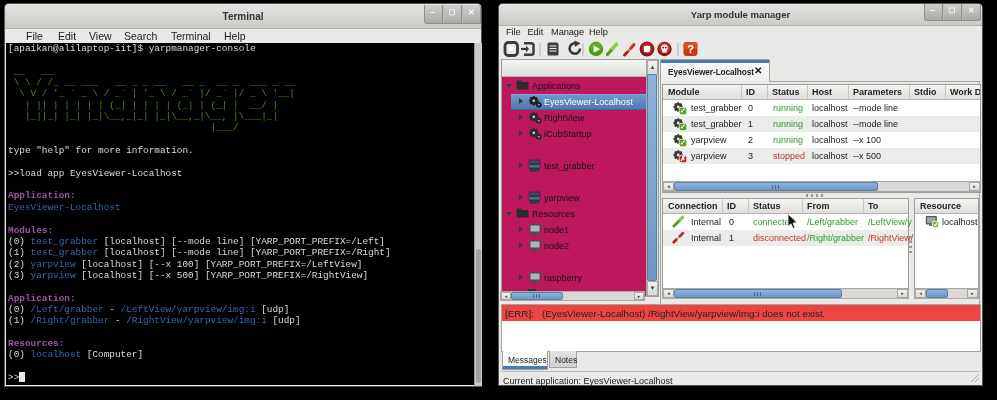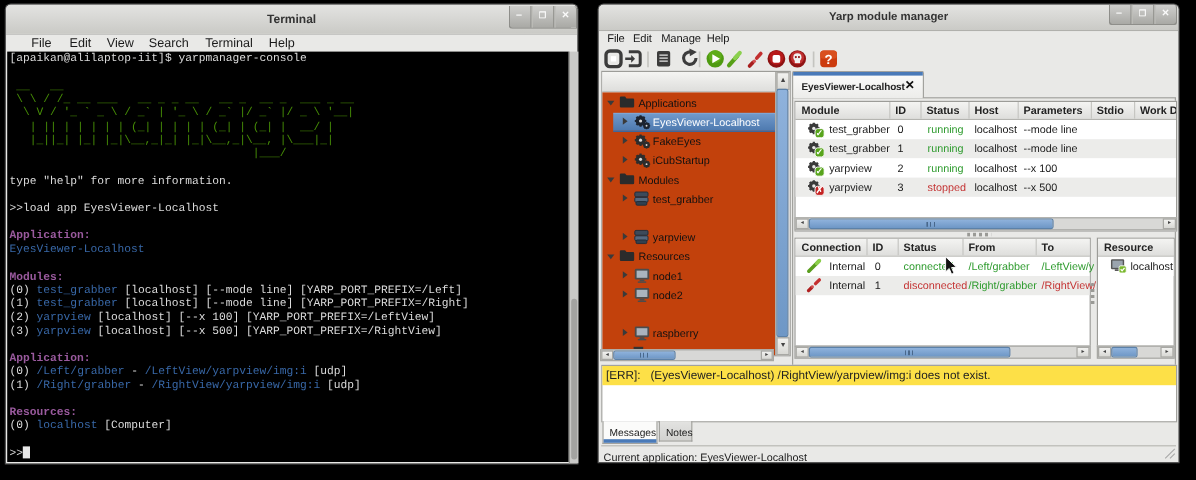--- a/index.html
+++ b/index.html
@@ -165,21 +165,21 @@
         <line x1="179" y1="3" x2="179" y2="16" stroke="#c4c4c0" stroke-width="1.4"></line>
         <rect x="184.5" y="2" width="14" height="14" rx="3" fill="#cc3b0e"></rect>
       <rect x="184.5" y="2" width="14" height="7" rx="3" fill="#d94f1e"></rect>
       <text x="191.5" y="13.2" font-size="11" font-weight="bold" fill="#fff" text-anchor="middle" font-family="Liberation Sans">?</text>
       </svg></div>
 
   <div class="panel" style="left:2px;top:55px;width:156px;height:236px;">
     <div class="hdrrow" style="left:0;right:11px;top:0;height:16px;">
         <span style="position:absolute;left:4px;top:15px;font-weight:normal;">Entities</span>
       </div>
-    <div id="tree" class="abs" style="left:0;top:17px;right:11px;bottom:0;background:#c2410c;overflow:hidden;">
+    <div id="tree" class="abs" style="left:0;top:17px;right:11px;bottom:0;background:#be185d;overflow:hidden;">
         <div class="trow" style="top:1px;left:0;right:0;">
           <span class="exp" style="left:4px;top:6px;border-left:3.5px solid transparent;border-right:3.5px solid transparent;border-top:4.5px solid #3a3a3a;"></span>
       <span class="abs" style="left:14px;top:1px;"><svg width="13" height="11" viewBox="0 0 13 11">
  <path d="M0.5 2.5 a1 1 0 0 1 1-1 h3.4 l1.2 1.6 h5.4 a1 1 0 0 1 1 1 v5.4 a1 1 0 0 1 -1 1 h-10 a1 1 0 0 1 -1-1 z" fill="#2b2b2b"></path>
             </svg></span>
       <span class="abs" style="left:30px;top:3px;">Applications</span>
         </div>
         <div class="trow" style="top:17px;left:0;right:0;color:#fff;">
           <div class="abs sel" style="left:9px;right:0;top:0;bottom:0;"></div>
           <span class="exp" style="left:17px;top:4px;border-top:3.5px solid transparent;border-bottom:3.5px solid transparent;border-left:4.5px solid #3a3a3a;"></span>
@@ -220,21 +220,21 @@
                 <g stroke="#2d2d2d" stroke-width="1.3">
                   <line x1="10.8" y1="6.8" x2="10.8" y2="12.8"></line>
                   <line x1="7.8" y1="9.8" x2="13.8" y2="9.8"></line>
                   <line x1="8.7" y1="7.7" x2="12.9" y2="11.9"></line>
                   <line x1="12.9" y1="7.7" x2="8.7" y2="11.9"></line>
                 </g>
               </g>
  <circle cx="5.8" cy="5.8" r="1.3" fill="#d8d8d8"></circle>
               <circle cx="10.8" cy="9.8" r="0.8" fill="#d8d8d8"></circle>
             </svg></span>
-      <span class="abs" style="left:42px;top:3px;">FakeEyes</span>
+      <span class="abs" style="left:42px;top:3px;">RightView</span>
         </div>
         <div class="trow" style="top:49px;left:0;right:0;">
           <span class="exp" style="left:17px;top:4px;border-top:3.5px solid transparent;border-bottom:3.5px solid transparent;border-left:4.5px solid #3a3a3a;"></span>
       <span class="abs" style="left:26px;top:1px;"><svg width="15" height="14" viewBox="0 0 15 14">
  <g fill="#2d2d2d">
                 <circle cx="5.8" cy="5.8" r="4.1"></circle>
  <g stroke="#2d2d2d" stroke-width="1.8">
                   <line x1="5.8" y1="1" x2="5.8" y2="10.6"></line>
                   <line x1="1" y1="5.8" x2="10.6" y2="5.8"></line>
                   <line x1="2.4" y1="2.4" x2="9.2" y2="9.2"></line>
@@ -245,27 +245,20 @@
                   <line x1="10.8" y1="6.8" x2="10.8" y2="12.8"></line>
                   <line x1="7.8" y1="9.8" x2="13.8" y2="9.8"></line>
                   <line x1="8.7" y1="7.7" x2="12.9" y2="11.9"></line>
                   <line x1="12.9" y1="7.7" x2="8.7" y2="11.9"></line>
                 </g>
               </g>
  <circle cx="5.8" cy="5.8" r="1.3" fill="#d8d8d8"></circle>
               <circle cx="10.8" cy="9.8" r="0.8" fill="#d8d8d8"></circle>
             </svg></span>
       <span class="abs" style="left:42px;top:3px;">iCubStartup</span>
-        </div>
-        <div class="trow" style="top:65px;left:0;right:0;">
-          <span class="exp" style="left:4px;top:6px;border-left:3.5px solid transparent;border-right:3.5px solid transparent;border-top:4.5px solid #3a3a3a;"></span>
-      <span class="abs" style="left:14px;top:1px;"><svg width="13" height="11" viewBox="0 0 13 11">
- <path d="M0.5 2.5 a1 1 0 0 1 1-1 h3.4 l1.2 1.6 h5.4 a1 1 0 0 1 1 1 v5.4 a1 1 0 0 1 -1 1 h-10 a1 1 0 0 1 -1-1 z" fill="#2b2b2b"></path>
-            </svg></span>
-      <span class="abs" style="left:30px;top:3px;">Modules</span>
         </div>
         <div class="trow" style="top:81px;left:0;right:0;">
           <span class="exp" style="left:17px;top:4px;border-top:3.5px solid transparent;border-bottom:3.5px solid transparent;border-left:4.5px solid #3a3a3a;"></span>
       <span class="abs" style="left:26px;top:1px;"><svg width="14" height="13" viewBox="0 0 14 13">
  <rect x="1" y="1" width="11" height="4" rx="1" fill="#3d4a5a" stroke="#222c38" stroke-width="0.8"></rect>
  <rect x="1" y="5.5" width="11" height="4" rx="1" fill="#55687e" stroke="#222c38" stroke-width="0.8"></rect>
  <rect x="2" y="9" width="9" height="3" rx="1" fill="#31404f" stroke="#222c38" stroke-width="0.8"></rect>
             </svg></span>
       <span class="abs" style="left:42px;top:3px;">test_grabber</span>
         </div>
@@ -516,21 +509,21 @@
       </div>
       <div class="sbh" style="left:415px;top:284px;width:63px;height:9px;">
     <div class="sbbox" style="left:0;top:0;width:9px;height:7px;font-size:5px;line-height:7px;">◂</div>
     <div class="sbthumb" style="left:11px;top:0;width:20px;height:7px;"></div>
     <div class="sbbox" style="right:0;top:0;width:9px;height:7px;font-size:5px;line-height:7px;">▸</div>
       </div>
       <div class="abs" style="left:410px;top:232px;width:3px;height:18px;background:repeating-linear-gradient(#9a9a96 0 2px,transparent 2px 5px);"></div>
     </div>
 
   <div class="panel" style="left:2px;top:300px;width:478px;height:46px;border-color:#a2a29e;">
-    <div class="abs" style="left:0;right:0;top:0;height:16px;background:#fde047;">
+    <div class="abs" style="left:0;right:0;top:0;height:16px;background:#ef4444;">
       <span style="position:absolute;left:3px;top:3px;font-size:9.8px;color:#222;">[ERR]:&nbsp;&nbsp; (EyesViewer-Localhost) /RightView/yarpview/img:i does not exist.</span>
     </div>
   </div>
 
   <div class="abs" style="left:3px;top:347px;width:46px;height:19px;background:#fbfbfa;border:1px solid #a2a29e;border-top:none;box-sizing:border-box;">
     <div class="abs" style="left:0;right:0;bottom:0;height:3px;background:#4a7ab8;"></div>
     <span style="position:absolute;left:5px;top:4px;font-size:8.5px;color:#222;">Messages</span>
   </div>
   <div class="abs" style="left:50px;top:347px;width:28px;height:17px;background:linear-gradient(#e3e3e1,#d2d2d0);border:1px solid #a2a29e;border-top:none;box-sizing:border-box;">
     <span style="position:absolute;left:5px;top:4px;font-size:8.5px;color:#222;">Notes</span>

